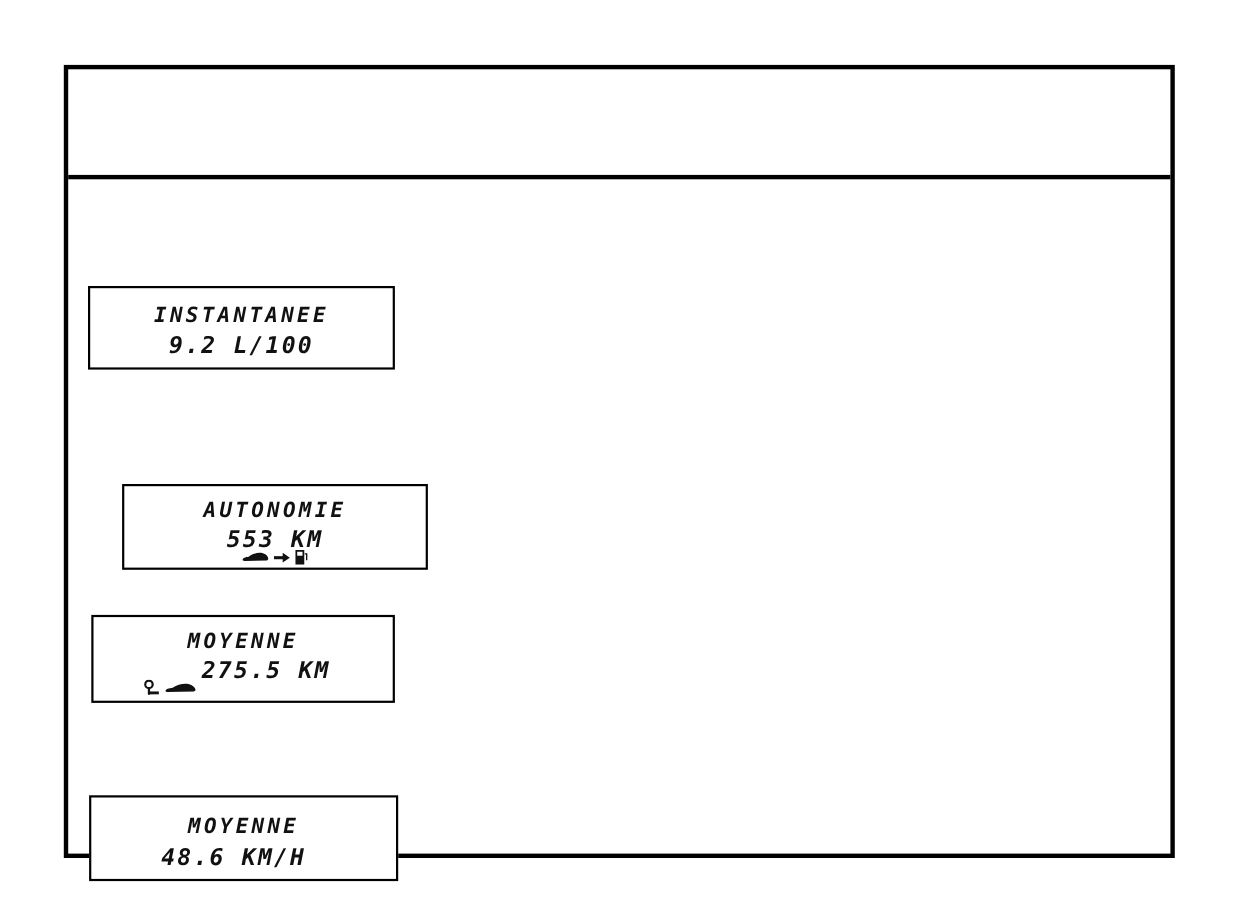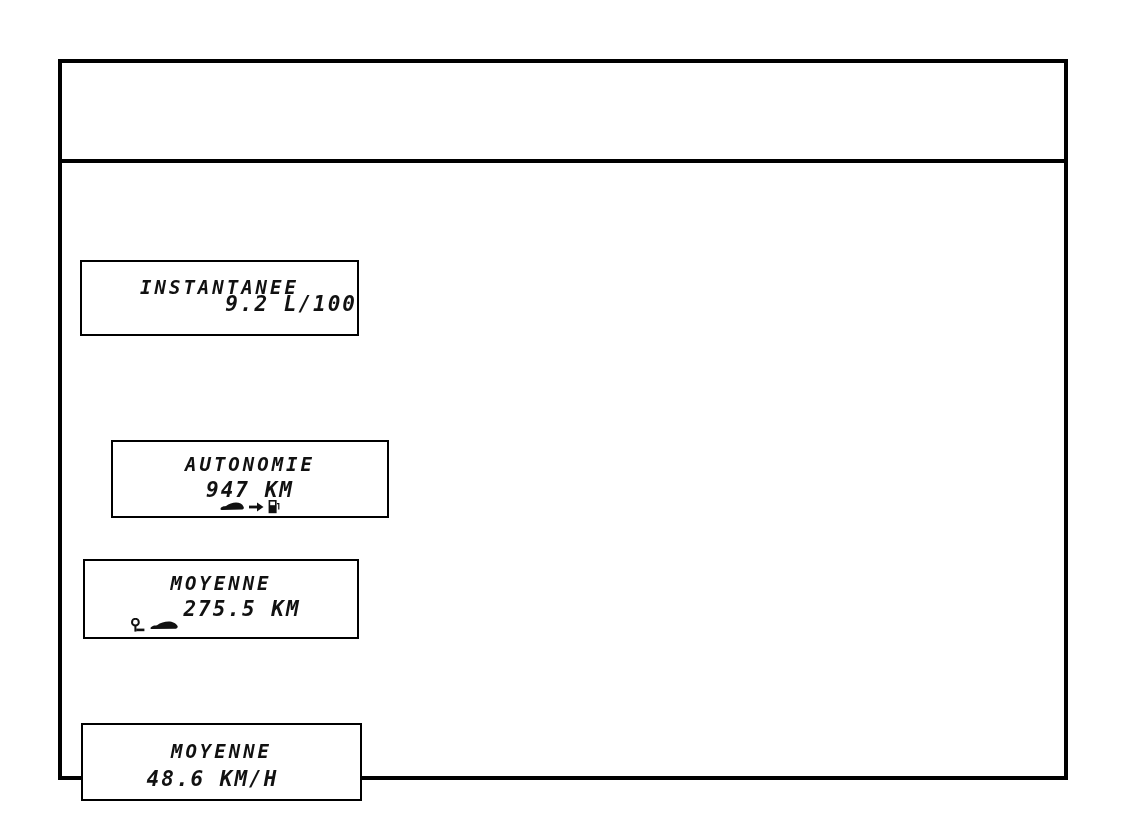--- a/index.html
+++ b/index.html
@@ -85,21 +85,21 @@
     font-size: 19px;
   }
   .lcd-value {
     font-size: 21px;
     letter-spacing: 2px;
   }
 
   
   #panel-instantanee { left: 18px;  top: 93px;  width: 279px; height: 76px; }
   #panel-instantanee .lcd-label { top: 14px; text-align: center; }
-  #panel-instantanee .lcd-value { top: 30px; text-align: right; }
+  #panel-instantanee .lcd-value { top: 40px; }
 
   
   #panel-autonomie { left: 21px; top: 273px; width: 278px; height: 78px; margin-left: 28px; }
   #panel-autonomie .lcd-label { top: 11px; }
   #panel-autonomie .lcd-value { top: 36px; }
 
   
   #panel-distance { left: 21px; top: 392px; width: 276px; height: 80px; }
   #panel-distance .lcd-label { top: 11px; }
   #panel-distance .lcd-value { top: 36px; padding-left: 42px; }
@@ -135,21 +135,21 @@
     <div class="lcd-panel" id="panel-instantanee">
       <div class="lcd-inner">
         <div class="lcd-line lcd-label">INSTANTANEE</div>
         <div class="lcd-line lcd-value">9.2 L/100</div>
       </div>
     </div>
 
     <div class="lcd-panel" id="panel-autonomie">
       <div class="lcd-inner">
         <div class="lcd-line lcd-label">AUTONOMIE</div>
-        <div class="lcd-line lcd-value">947 KM</div>
+        <div class="lcd-line lcd-value">553 KM</div>
 
         <div class="picto-row" id="autonomie-picto">
 
           <svg class="picto-icon" width="26" height="13" viewBox="0 0 26 13">
             <path d="M1.5 9.2 C1.5 7.2 4 6.4 7 6.1 C10 4.0 13.5 2.6 17 2.6
                      C20.5 2.6 23.5 4.2 24.4 6.4 C25.2 7.3 25 9.0 23.4 9.5
                      L3.4 9.9 C2.2 9.9 1.5 9.7 1.5 9.2 Z" fill="#111111"></path>
           </svg>
 
           <svg class="picto-icon" width="15" height="10" viewBox="0 0 15 10">

